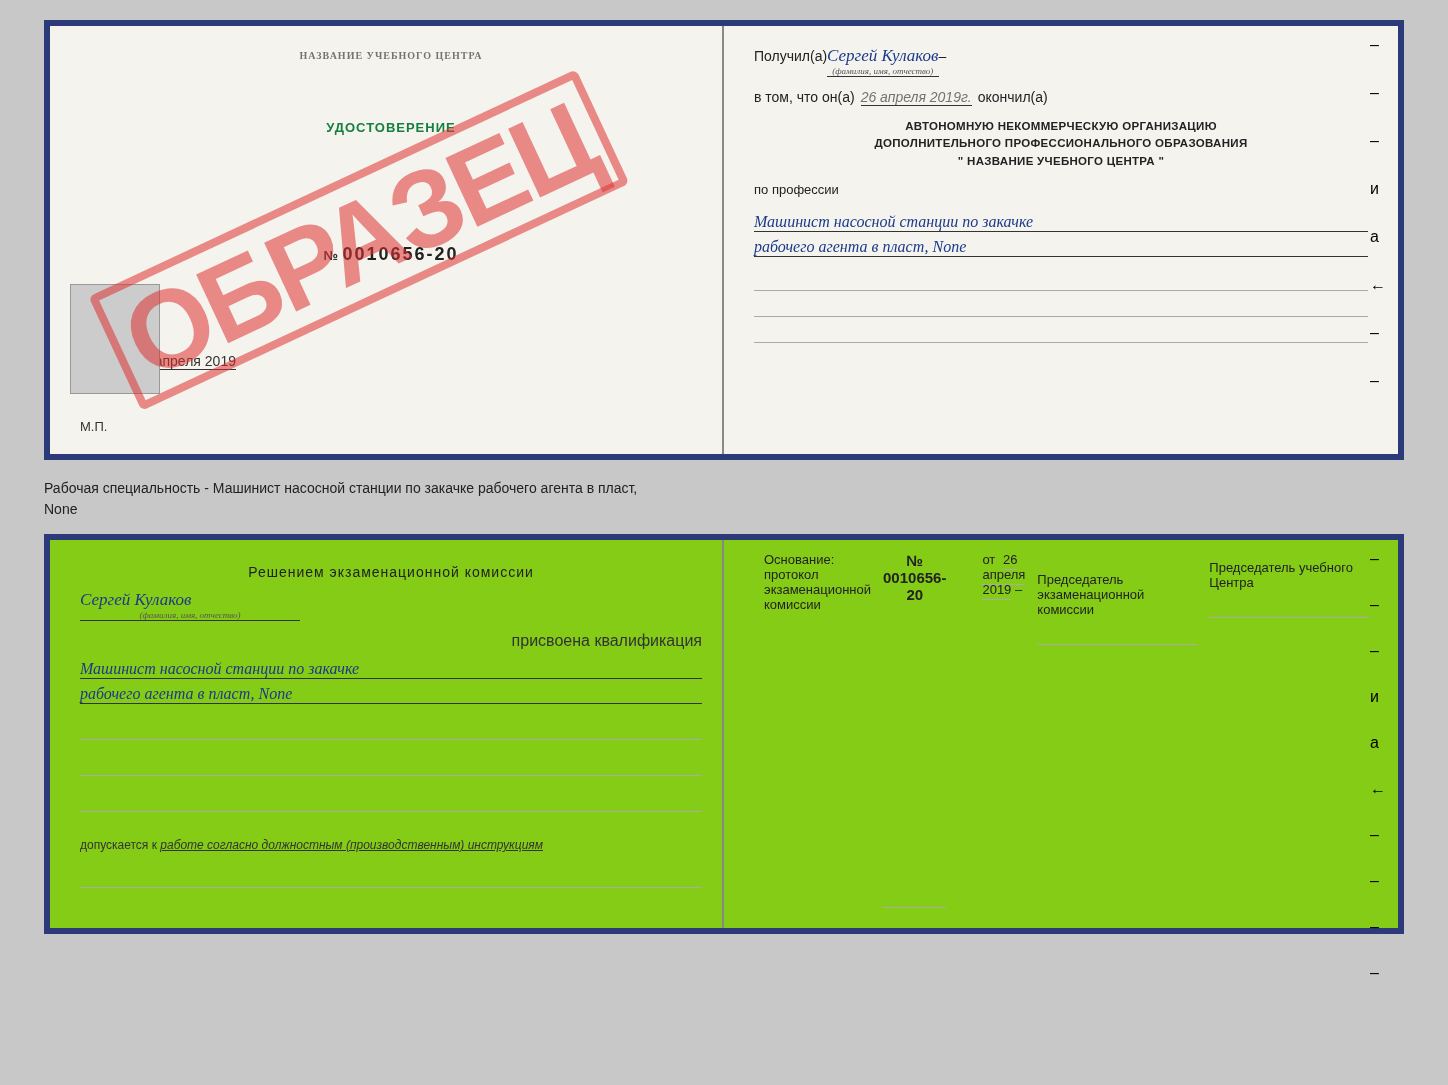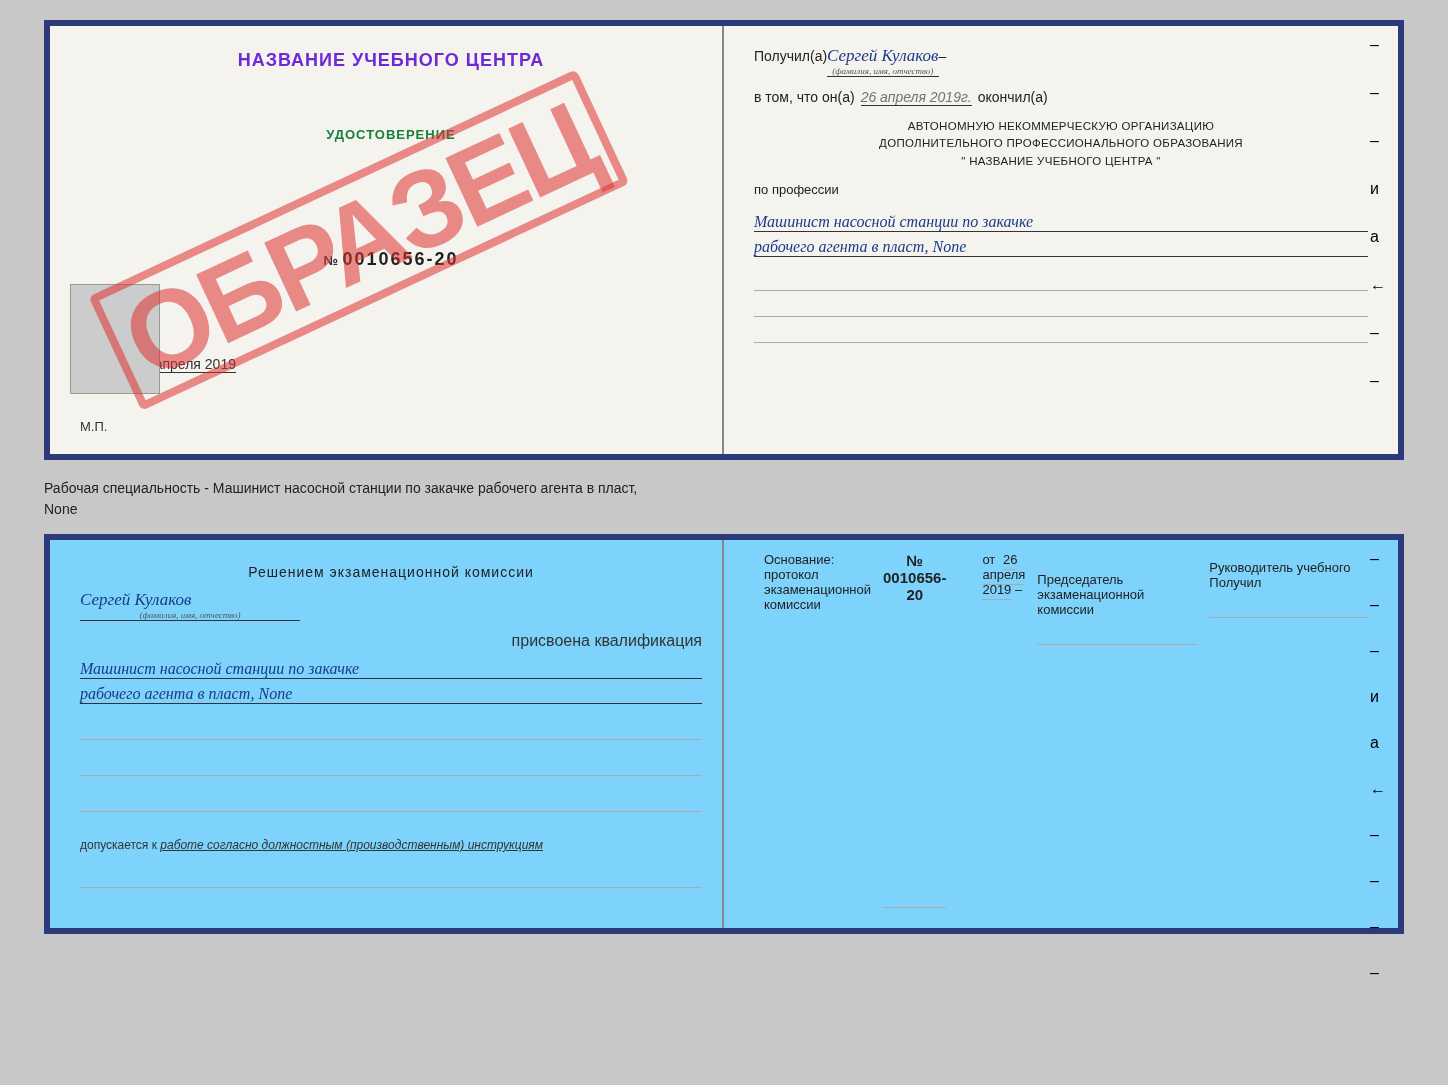--- a/index.html
+++ b/index.html
@@ -39,26 +39,27 @@
       width: 50%;
       padding: 20px 30px 20px 30px;
       position: relative;
       display: flex;
       flex-direction: column;
       gap: 12px;
     }
 
     .title-center {
       text-align: center;
-      font-size: 18px;
+      font-size: 10px;
       font-weight: bold;
       letter-spacing: 1px;
       text-transform: uppercase;
-      color: #6d28d9;
+      color: #737373;
       margin-bottom: 10px;
+      font-family: Liberation Serif, serif;
     }
 
     .cert-number-area {
       text-align: center;
       margin-top: 60px;
     }
 
     .cert-number-label {
       font-size: 13px;
       color: #333;
@@ -151,21 +152,21 @@
       font-style: italic;
       border-bottom: 1px solid #333;
       font-size: 14px;
       color: #737373;
     }
 
     .org-block {
       text-align: center;
       font-size: 11.5px;
       color: #222;
-      font-weight: normal;
+      font-weight: bold;
       line-height: 1.5;
       text-transform: uppercase;
       letter-spacing: 0.3px;
     }
 
     .prof-label {
       font-size: 13px;
       color: #222;
     }
 
@@ -195,21 +196,21 @@
       width: 1360px;
       font-size: 14px;
       color: #222;
       padding: 6px 0 2px 0;
       line-height: 1.5;
     }
 
     
     .cert-bottom {
       width: 1360px;
-      background: #7dd3fc;
+      background: #84cc16;
       border: 6px solid #2d3a7a;
       display: flex;
       min-height: 400px;
     }
 
     .cert-bottom-left {
       width: 50%;
       border-right: 2px solid #888;
       padding: 24px 20px 20px 30px;
       display: flex;
@@ -453,21 +454,21 @@
       <span style="border-bottom:1px solid #aaa; padding-bottom:2px; margin-left:4px;">26 апреля 2019</span>
       <span> –</span>
     </div>
 
     <div class="podpis-block">
       <span>Председатель экзаменационной комиссии</span>
       <div class="podpis-line"></div>
     </div>
 
     <div class="podpis-block" style="margin-top:8px;">
-      <span>Руководитель учебного Получил</span>
+      <span>Председатель учебного Центра</span>
       <div class="podpis-line"></div>
     </div>
 
     <div style="position:absolute; right:12px; top:10px; display:flex; flex-direction:column; gap:28px;">
       <span>–</span>
       <span>–</span>
       <span>–</span>
       <span>и</span>
       <span>а</span>
       <span>←</span>

